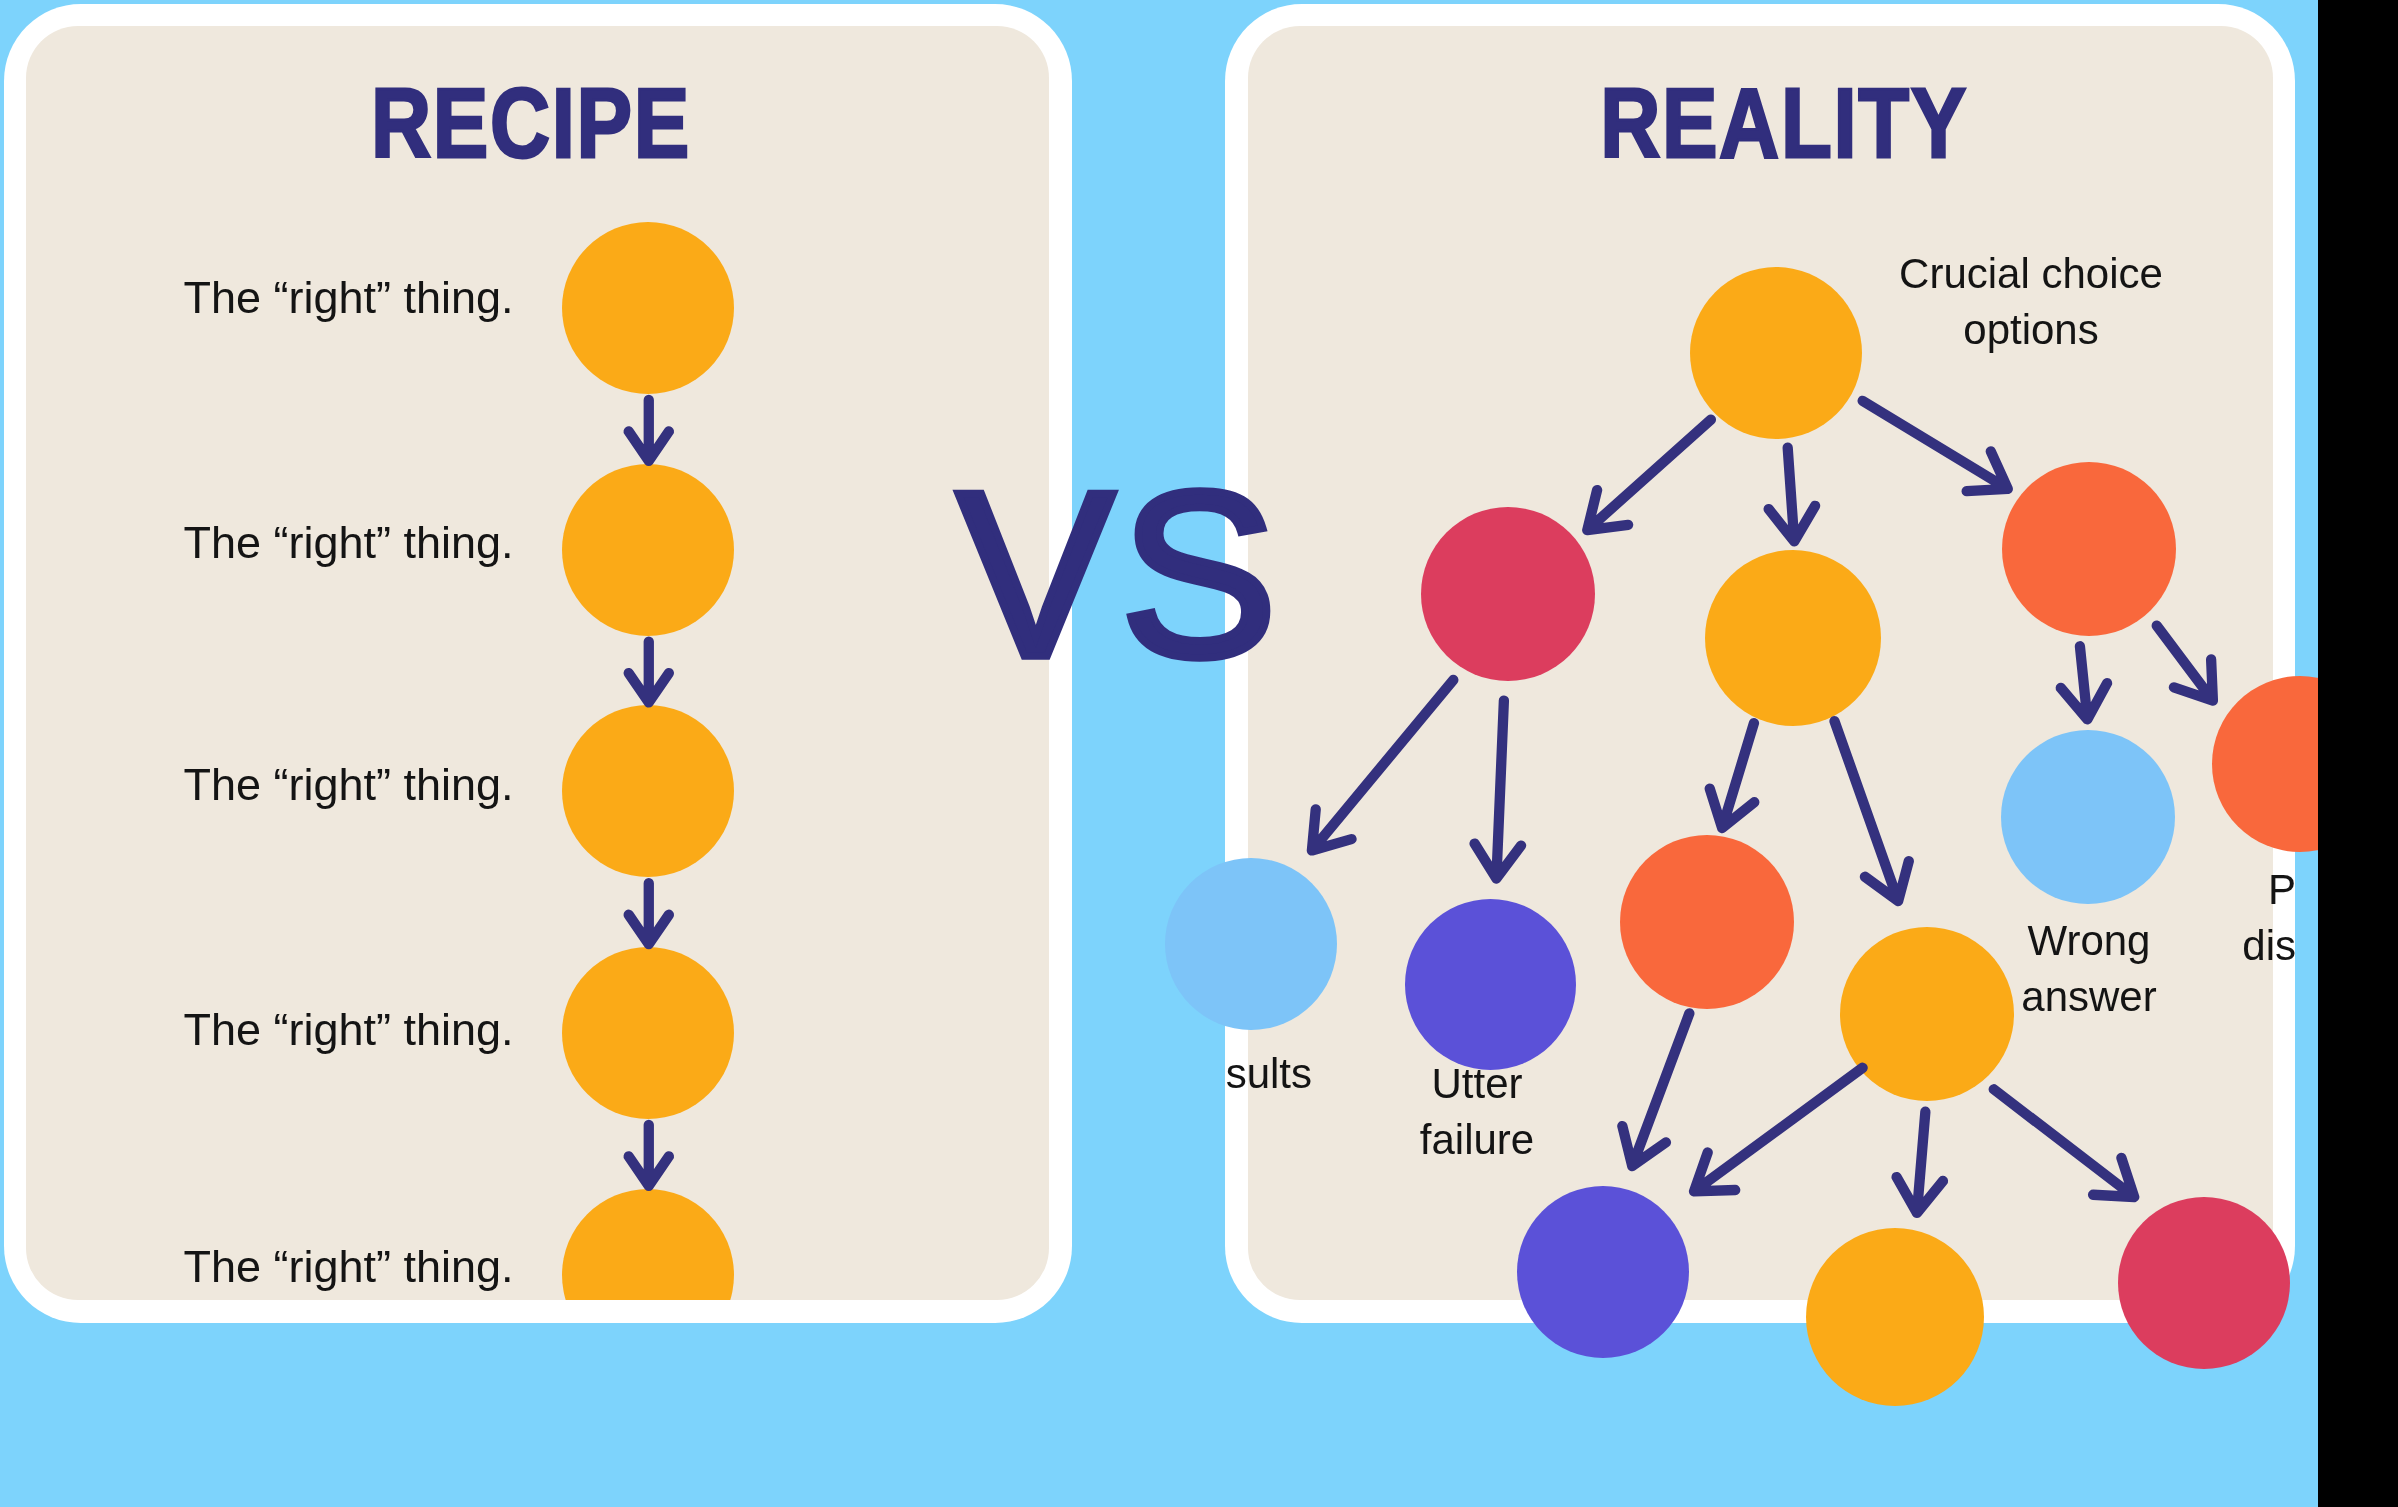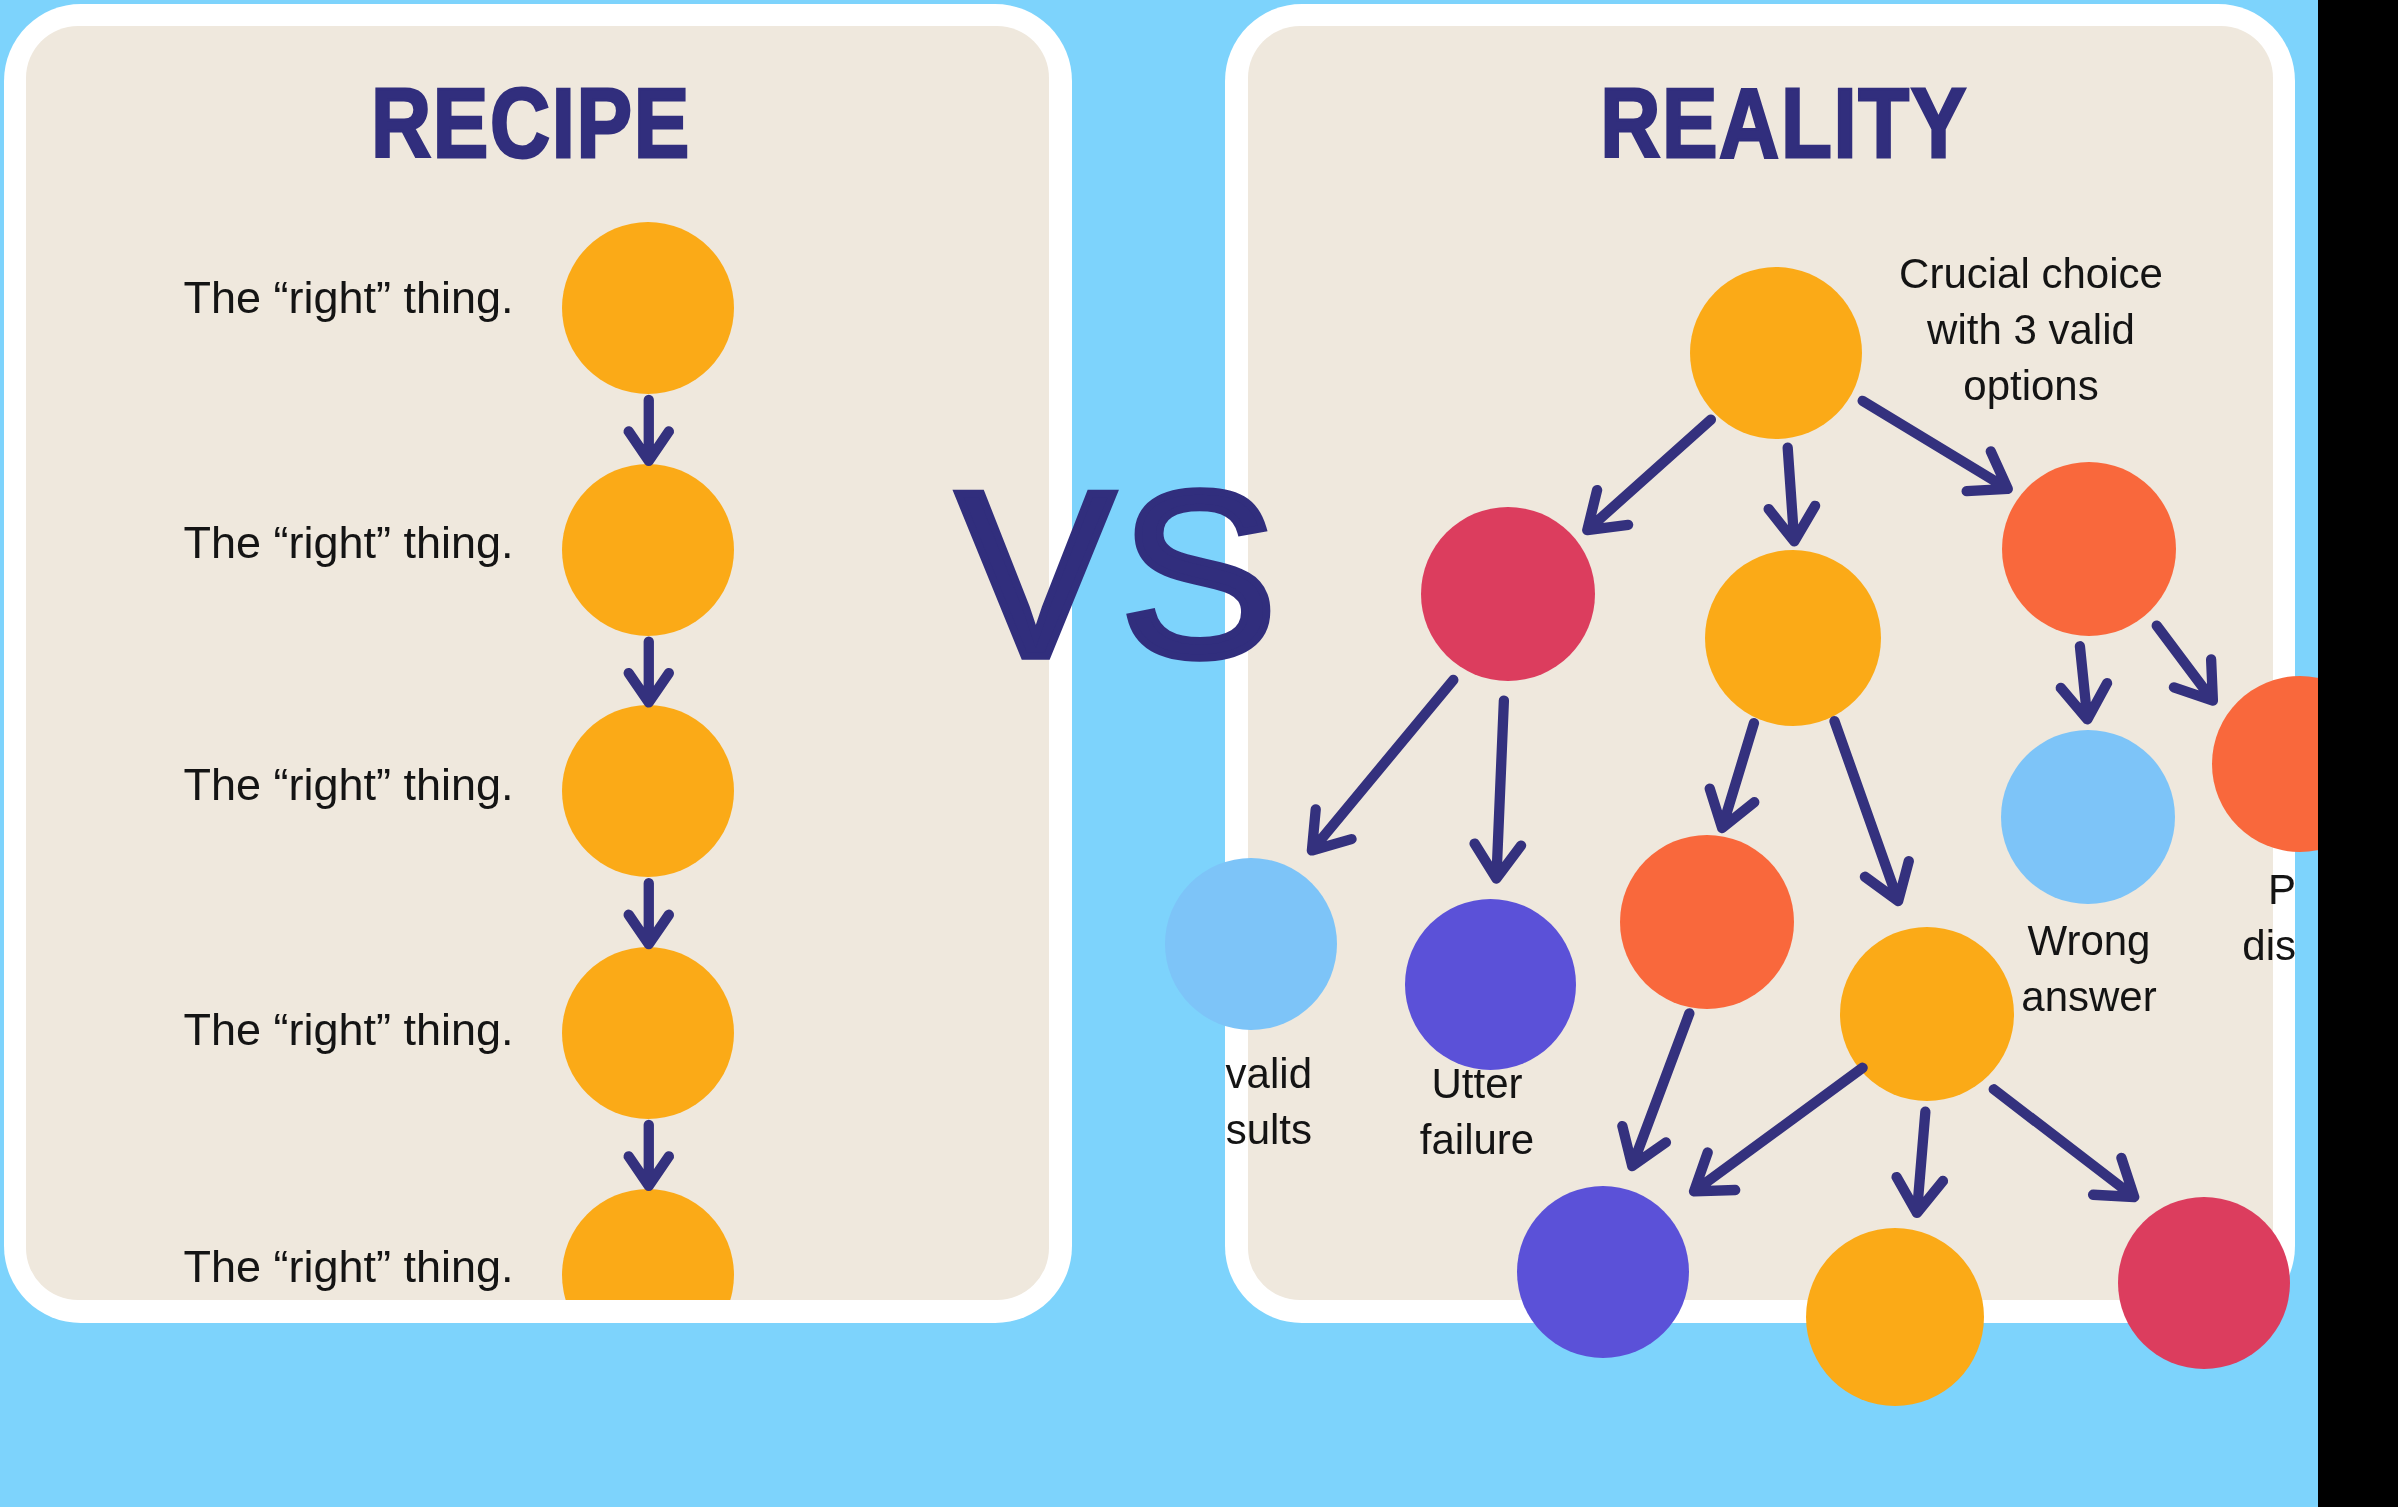--- a/index.html
+++ b/index.html
@@ -96,33 +96,31 @@
 
   <div id="vs">VS</div>
 
 <div class="step-label" style="left: 180px; top: 270px;">The “right” thing.</div>
     <div class="step-label" style="left: 180px; top: 515px;">The “right” thing.</div>
     <div class="step-label" style="left: 180px; top: 757px;">The “right” thing.</div>
     <div class="step-label" style="left: 180px; top: 1002px;">The “right” thing.</div>
     <div class="step-label" style="left: 180px; top: 1239px;">The “right” thing.</div>
     <div class="dlabel" style="left: 1703px; top: 246px; width: 656px; text-align: center;">
       <div>Crucial choice</div>
-      <div>with 3 valid</div>
       <div>options</div>
     </div>
     <div class="dlabel" style="left: 1761px; top: 913px; width: 656px; text-align: center;">
       <div>Wrong</div>
       <div>answer</div>
     </div>
     <div class="dlabel" style="left: 1149px; top: 1056px; width: 656px; text-align: center;">
       <div>Utter</div>
       <div>failure</div>
     </div>
     <div class="dlabel" style="left: 937px; top: 1046px; width: 375px; text-align: right;">
-      <div>valid</div>
       <div>sults</div>
     </div>
     <div class="dlabel" style="left: 1921px; top: 862px; width: 375px; text-align: right;">
       <div>P</div>
       <div>dis</div>
     </div>
   </div>
 
 
 </body></html>

